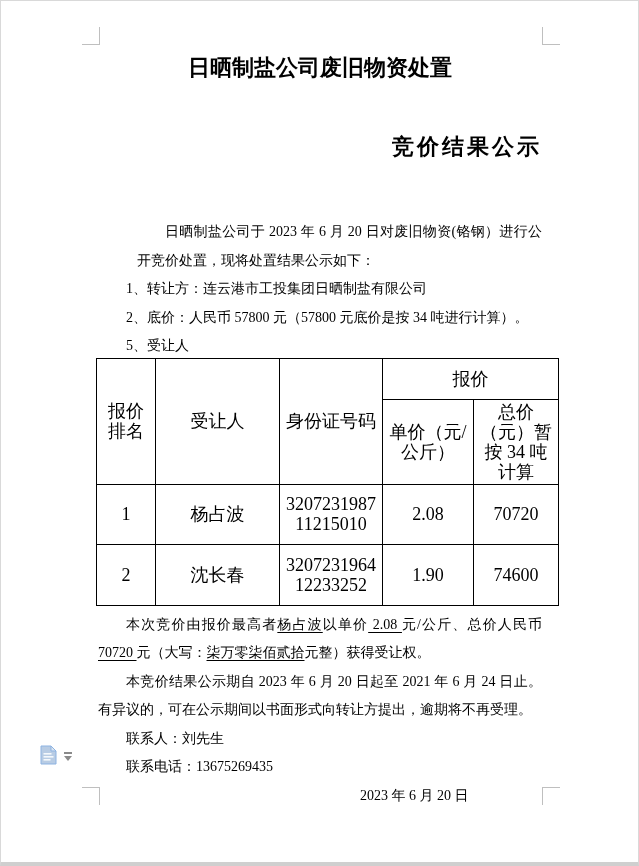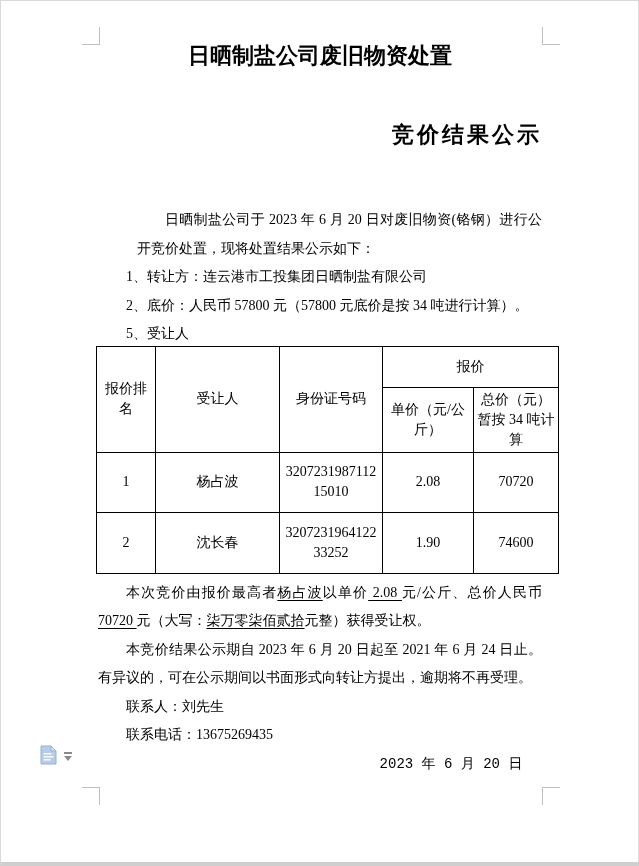--- a/index.html
+++ b/index.html
@@ -11,32 +11,32 @@
     overflow:hidden;
   }
   
   .mark { position:absolute; width:18px; height:18px; border:0 solid #bfbfbf; }
   .mark.tl { left:81px;  top:26px;  border-right-width:1px; border-bottom-width:1px; }
   .mark.tr { left:541px; top:26px;  border-left-width:1px;  border-bottom-width:1px; }
   .mark.bl { left:81px;  top:786px; border-right-width:1px; border-top-width:1px; }
   .mark.br { left:541px; top:786px; border-left-width:1px;  border-top-width:1px; }
 
   .content { position:absolute; left:97px; top:0; width:444px; }
-  .title    { font-size:22px; font-weight:bold; text-align:center; line-height:30px; padding-top:40px; }
+  .title    { font-size:22px; font-weight:bold; text-align:center; line-height:30px; padding-top:52px; }
   .subtitle { font-size:22px; font-weight:bold; text-align:right; line-height:30px; margin-top:49px; letter-spacing:3px; }
 
   .para { font-size:14px; line-height:28.5px; text-align:justify; text-indent:2em; }
   .intro { margin-top:56px;margin-left:39px; }
   .closing { margin-top:5px; }
   .u { text-decoration:underline; text-underline-offset:3px; }
-  .date { text-indent:0; text-align:center; padding-left:262px;font-family:Liberation Mono, monospace; }
+  .date { text-indent:0; text-align:left; padding-left:262px; }
 
   table.bid { border-collapse:collapse; table-layout:fixed; width:462px; margin-left:-2px; margin-top:-3px; }
   table.bid td { border:1.5px solid #000; text-align:center; vertical-align:middle;
-                 font-size:14px; line-height:20px; padding:2px 3px; }
+                 font-size:18px; line-height:20px; padding:2px 3px; }
   tr.hrow1 { height:41px; }
   tr.hrow2 { height:37px; }
   tr.drow1 { height:60px; }
   tr.drow2 { height:61px; }
   td.idcell { word-break:break-all; line-height:19px; }
 
   
   .paste-btn { position:absolute; left:39px; top:744px; display:flex; align-items:flex-start; gap:7px; cursor:pointer; }
   .dd { display:flex; flex-direction:column; align-items:center; margin-top:7px; }
   .dd-bar { width:8px; height:2px; background:#8a8a8a; margin-bottom:2px; }

